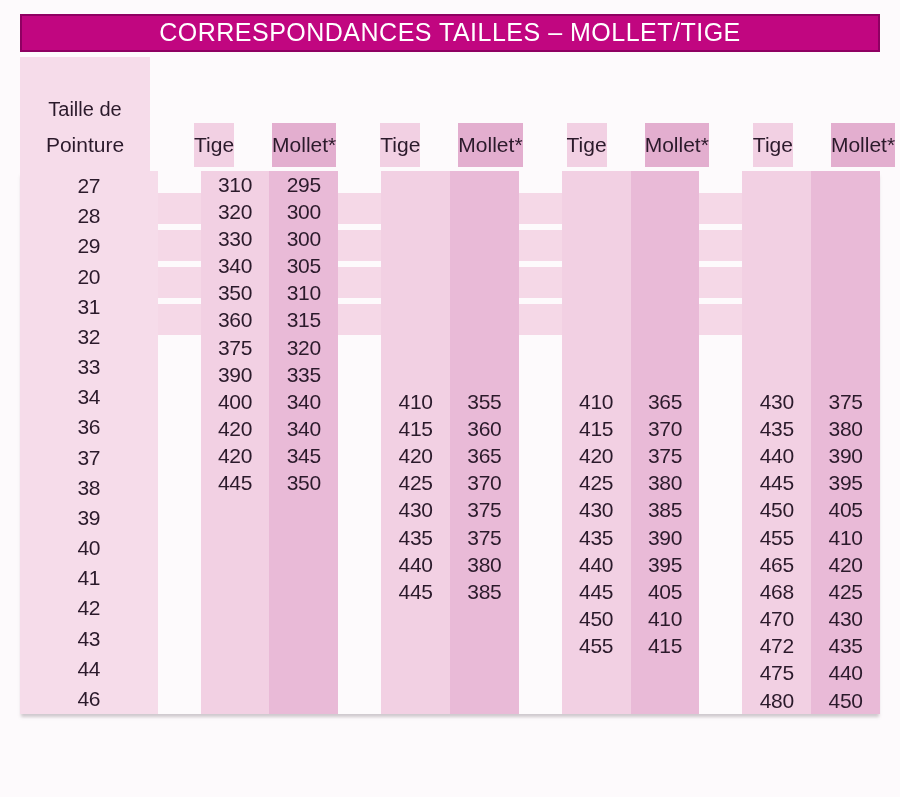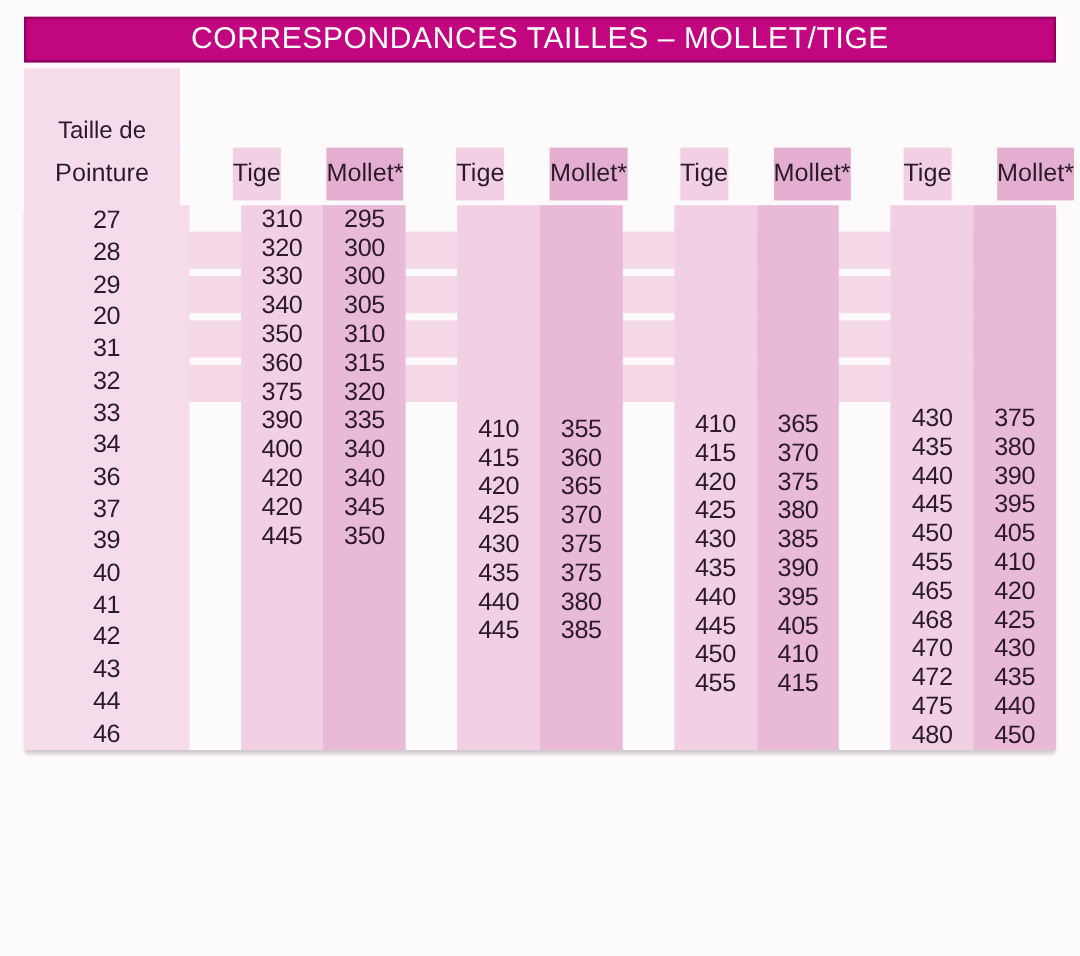--- a/index.html
+++ b/index.html
@@ -32,21 +32,21 @@
   .sub-row{height:44px;margin-bottom:4px;}
   .pointure-w{width:130px;flex:0 0 130px;}
   .grp{flex:1 1 0;display:flex;}
   .half{flex:1 1 0;margin-left:38px;}
   .cell-center{display:flex;align-items:center;justify-content:center;text-align:center;}
   .leg-cell{background:var(--col_light,#f6dcea);font-size:20px;line-height:1.18;}
   .size-cell{flex:1 1 0;background:var(--col_size,#f5d8e7);font-size:26px;letter-spacing:-0.3px;}
   .pointure-head{background:var(--col_light,#f6dcea);font-size:21px;}
   .tige-head{background:var(--col_tige,#f2d0e3);font-size:21px;}
   .mollet-head{background:var(--col_mollet_head,#e3aecf);font-size:21px;}
-  .body-row{height:454px;box-shadow:0 4px 3px -1px rgba(122,108,118,0.35);gap:43px;}
+  .body-row{height:543px;box-shadow:0 4px 3px -1px rgba(122,108,118,0.35);gap:43px;}
   .col{flex:1 1 0;display:flex;flex-direction:column;}
   .col-pointure{background:var(--col_light,#f6dcea);}
   .col-tige{background:var(--col_tige,#f2d0e3);}
   .col-mollet{background:var(--col_mollet,#e9bad7);}
   .num-cell{
     flex:1 1 0;
     display:flex;align-items:center;justify-content:center;
     font-size:21px;
     letter-spacing:-0.3px;
   }
@@ -91,20 +91,21 @@
         <div class="num-cell">27</div>
         <div class="num-cell">28</div>
         <div class="num-cell">29</div>
         <div class="num-cell">20</div>
         <div class="num-cell">31</div>
         <div class="num-cell">32</div>
         <div class="num-cell">33</div>
         <div class="num-cell">34</div>
         <div class="num-cell">36</div>
         <div class="num-cell">37</div>
+        <div class="num-cell">38</div>
         <div class="num-cell">39</div>
         <div class="num-cell">40</div>
         <div class="num-cell">41</div>
         <div class="num-cell">42</div>
         <div class="num-cell">43</div>
         <div class="num-cell">44</div>
         <div class="num-cell">46</div>
       </div>
       <div class="grp">
         <div class="col col-tige">

